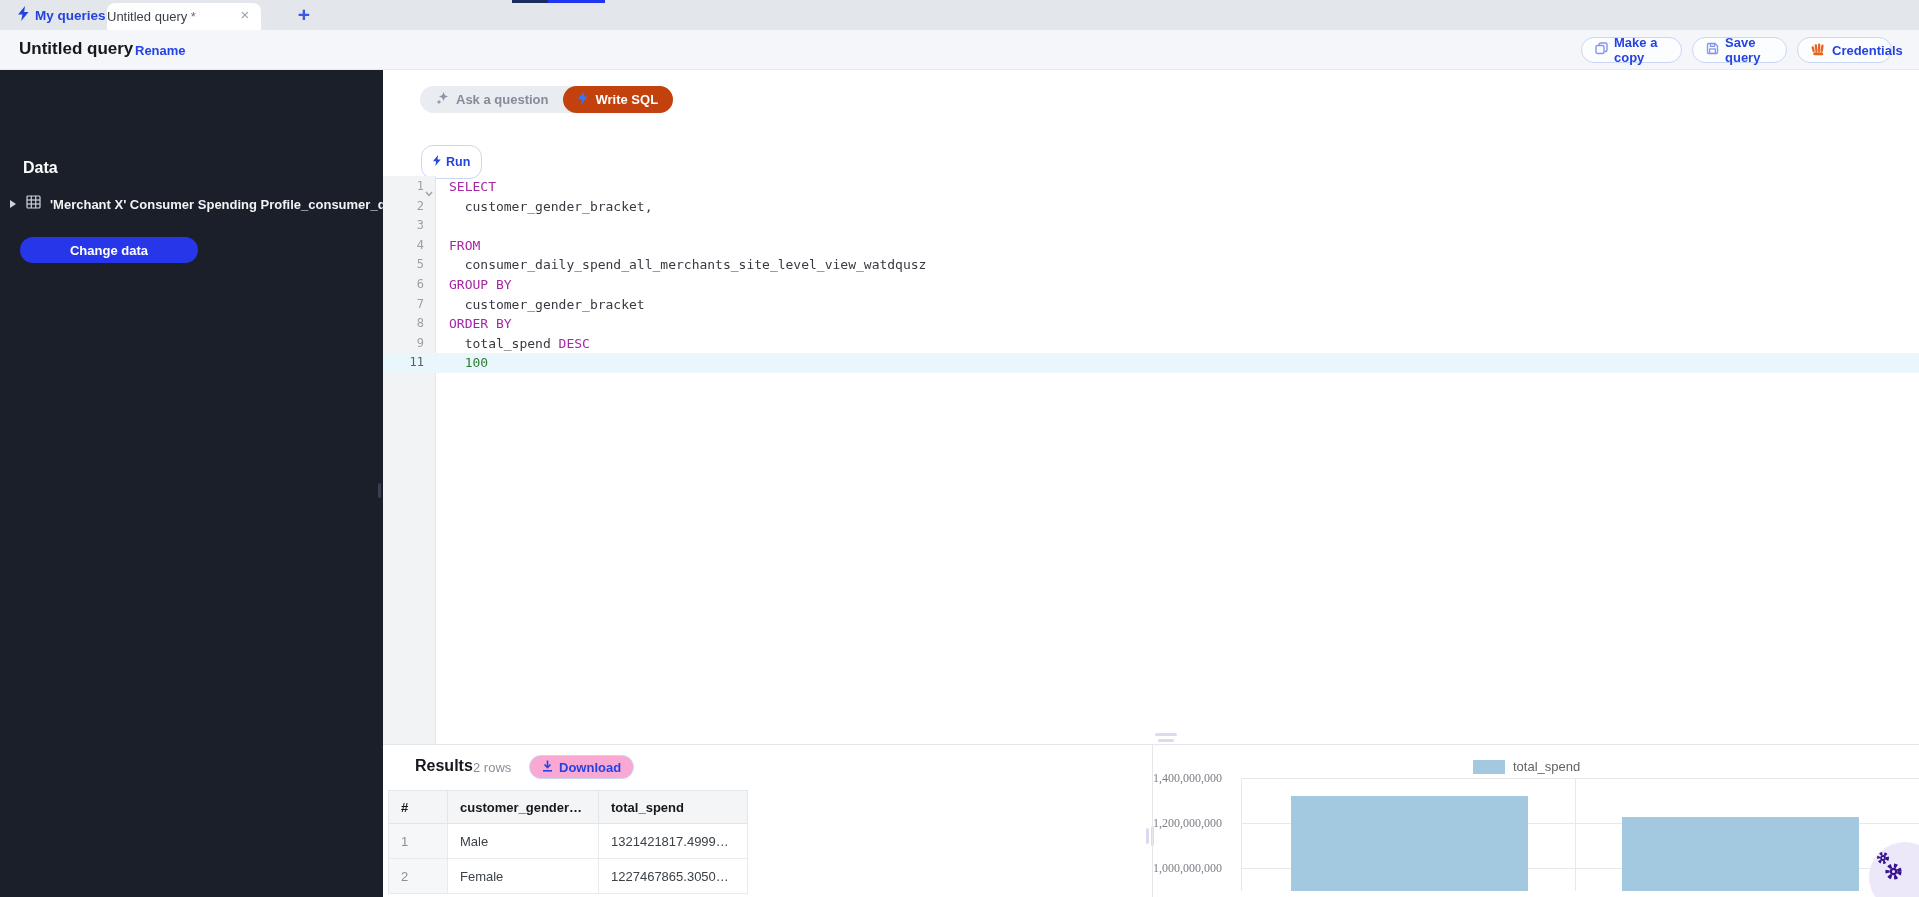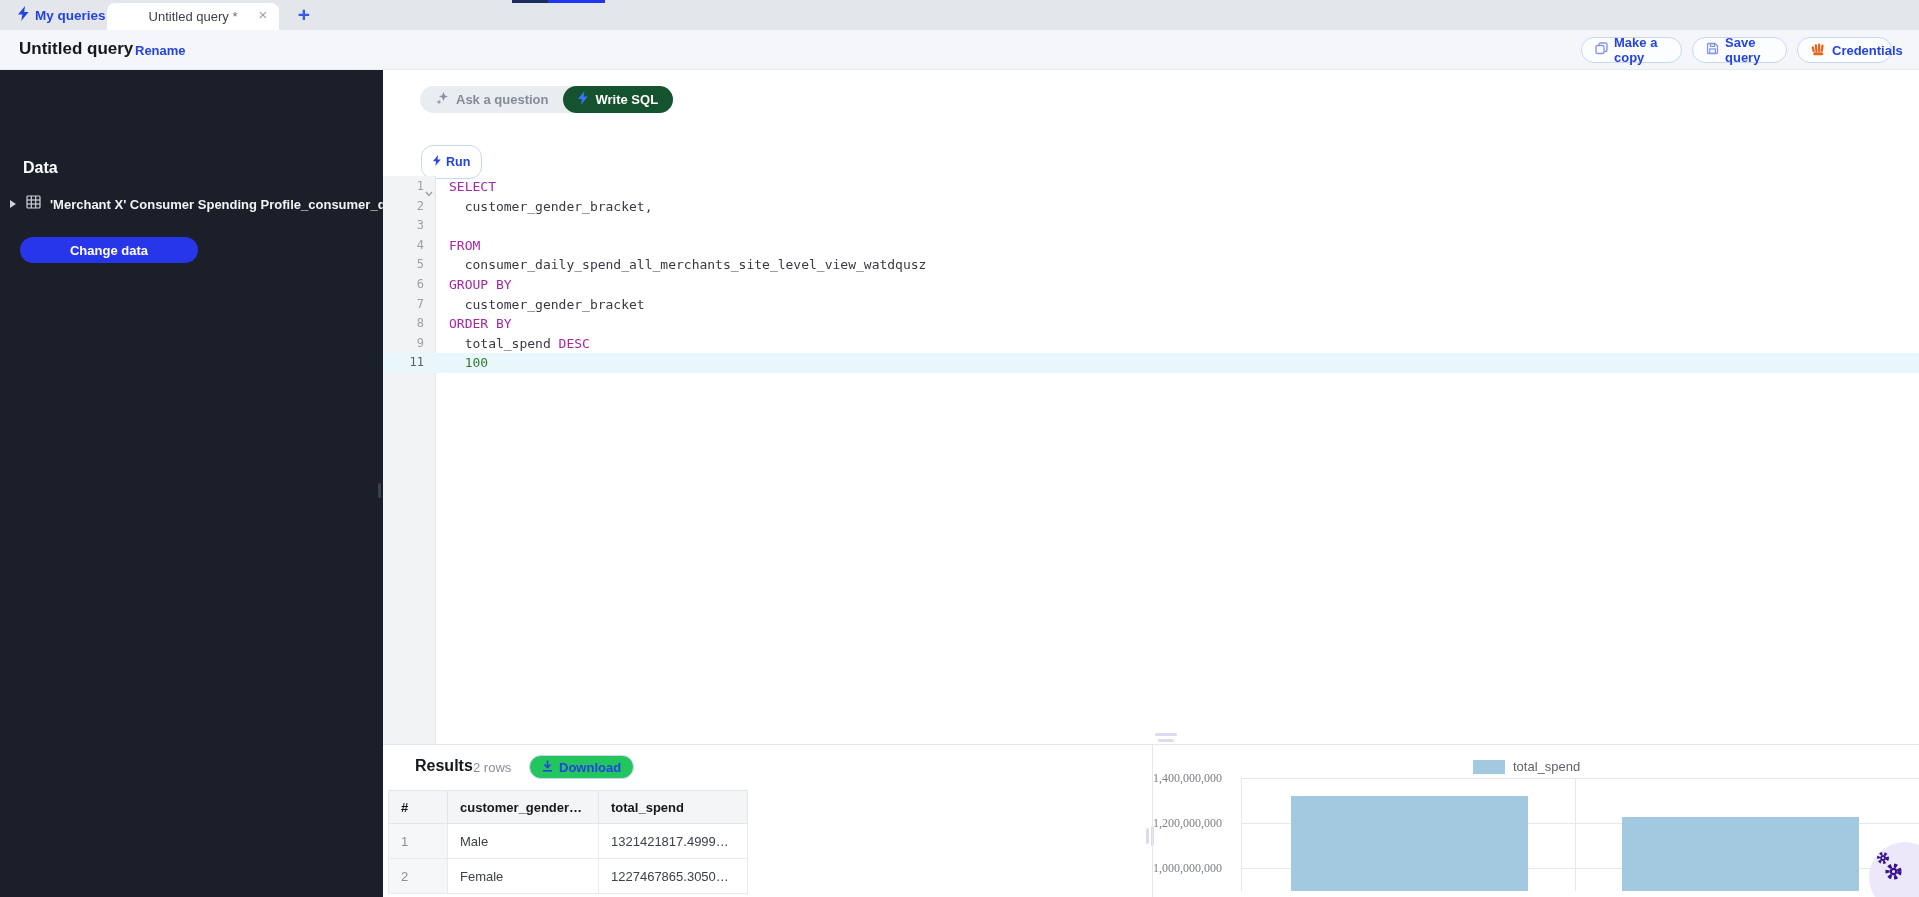--- a/index.html
+++ b/index.html
@@ -10,23 +10,23 @@
   .load-seg { position:absolute; top:0; height:3px; z-index:30; }
   #load1 { left:512px; width:36px; background:#1d2c5f; }
   #load2 { left:548px; width:57px; background:#2134f0; }
 
   
   .tabbar { position:absolute; left:0; top:0; width:1919px; height:30px;
             background:#e3e6ea; }
   .myqueries { position:absolute; left:18px; top:0; height:30px; display:flex;
                align-items:center; gap:6px; color:#2443e0; font-weight:bold;
                font-size:13.5px; cursor:pointer; }
-  .tab-active { position:absolute; left:107px; top:3px; width:172px; height:27px;
+  .tab-active { position:absolute; left:107px; top:3px; width:154px; height:27px;
                 background:#fff; border-radius:8px 8px 0 0; display:flex;
-                align-items:center; justify-content:center; gap:8px;
+                align-items:center; justify-content:flex-start; gap:8px;
                 font-size:13px; color:#3a3f46; }
   .tab-close { position:absolute; right:8px; top:4px; color:#9aa0a8; font-size:15px;
                width:16px; height:16px; line-height:15px; text-align:center; cursor:pointer; }
   .tab-plus { position:absolute; left:291px; top:2px; width:26px; height:26px;
               color:#3d56e8; font-size:21px; font-weight:bold; text-align:center;
               line-height:25px; cursor:pointer; }
 
   
   .pagehead { position:absolute; left:0; top:30px; width:1919px; height:40px;
               background:#f4f6f9; border-bottom:1px solid #e6e9ed; }
@@ -60,21 +60,21 @@
 
   
   .main { position:absolute; left:383px; top:70px; width:1536px; height:827px;
           background:#fff; }
 
   .mode-toggle { position:absolute; left:37px; top:16px; height:27px; background:#e9ecf0;
                  border-radius:15px; display:flex; align-items:center; }
   .seg { display:flex; align-items:center; gap:7px; font-size:13px; font-weight:bold;
          padding:0 15px; height:27px; border-radius:15px; cursor:pointer; }
   .seg-ask  { color:#858c99; }
-  .seg-write{ background:#14532d; color:#fff; }
+  .seg-write{ background:#c2410c; color:#fff; }
 
   .runbtn { position:absolute; left:38px; top:75px; height:23px; border:1px solid #c9d7f5;
             border-radius:12px; background:#fff; display:flex; align-items:center; gap:5px;
             padding:16px 11px; color:#2443e0; font-weight:bold; font-size:12.5px; cursor:pointer; }
 
   
   .editor { position:absolute; left:0; top:106px; width:1536px; height:568px;
             font-family:"DejaVu Sans Mono", monospace; font-size:13px; }
   .gutter-bg { position:absolute; left:0; top:0; width:53px; height:568px;
                background:#f2f3f5; border-right:1px solid #e2e4e8; }
@@ -89,21 +89,21 @@
   .tok-num { color:#2e7d32;margin-top:24px; }
   .fold { position:absolute; left:42px; top:6px; }
 
   
   .bottom { position:absolute; left:0; top:674px; width:1536px; height:153px;
             background:#fff; border-top:1px solid #e3e6ea; }
   .results-title { position:absolute; left:32px; top:12px; font-size:16px;
                    font-weight:bold; color:#15181d; }
   .rowcount { position:absolute; left:90px; top:15px; font-size:13px; color:#8a8f98; }
   .dlbtn { position:absolute; left:146px; top:10px; height:24px; border:1px solid #c9d7f5;
-           border-radius:13px; background:#22c55e; display:flex; align-items:center; gap:6px;
+           border-radius:13px; background:#f9a8d4; display:flex; align-items:center; gap:6px;
            padding:0 12px; color:#2443e0; font-weight:bold; font-size:13px; cursor:pointer; }
 
   
   .rtable { position:absolute; left:5px; top:45px; border-collapse:collapse;
             font-size:13px; }
   .rtable th { background:#f3f5f7; border:1px solid #e2e5e9; font-weight:bold;
                color:#15181d; text-align:left; height:33px; padding:0 12px; }
   .rtable td { border:1px solid #e8eaee; color:#3c424a; height:35px; padding:0 12px;
                background:#fff; }
   .rtable td.numcol { background:#f5f7f9; color:#8a8f98; }

